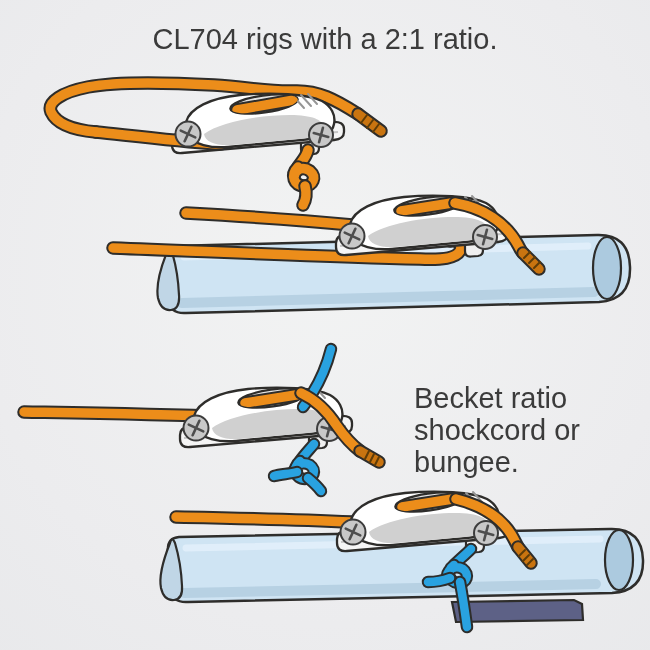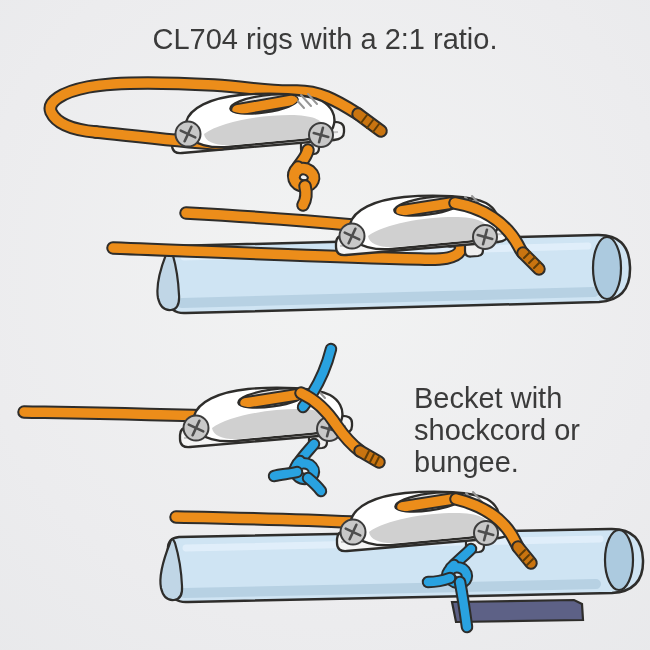--- a/index.html
+++ b/index.html
@@ -224,16 +224,16 @@
       <path class="b-fill" d="M454,565 C446,571 448,582 458,583 C467,584 470,574 463,569 C456,565 448,568 447,576"></path>
       <path class="b-out" d="M450,578 C442,581 435,582 428,582"></path>
       <path class="b-fill" d="M450,578 C442,581 435,582 428,582"></path>
       <path class="b-out" d="M460,582 C463,598 465,612 467,627"></path>
       <path class="b-fill" d="M460,582 C463,598 465,612 467,627"></path>
     </g>
   </g>
 </svg>
 
 <div class="title">CL704 rigs with a 2:1 ratio.</div>
-<div class="caption">Becket with
+<div class="caption">Becket ratio
 shockcord or
 bungee.</div>
 </div>
 
 </body></html>

